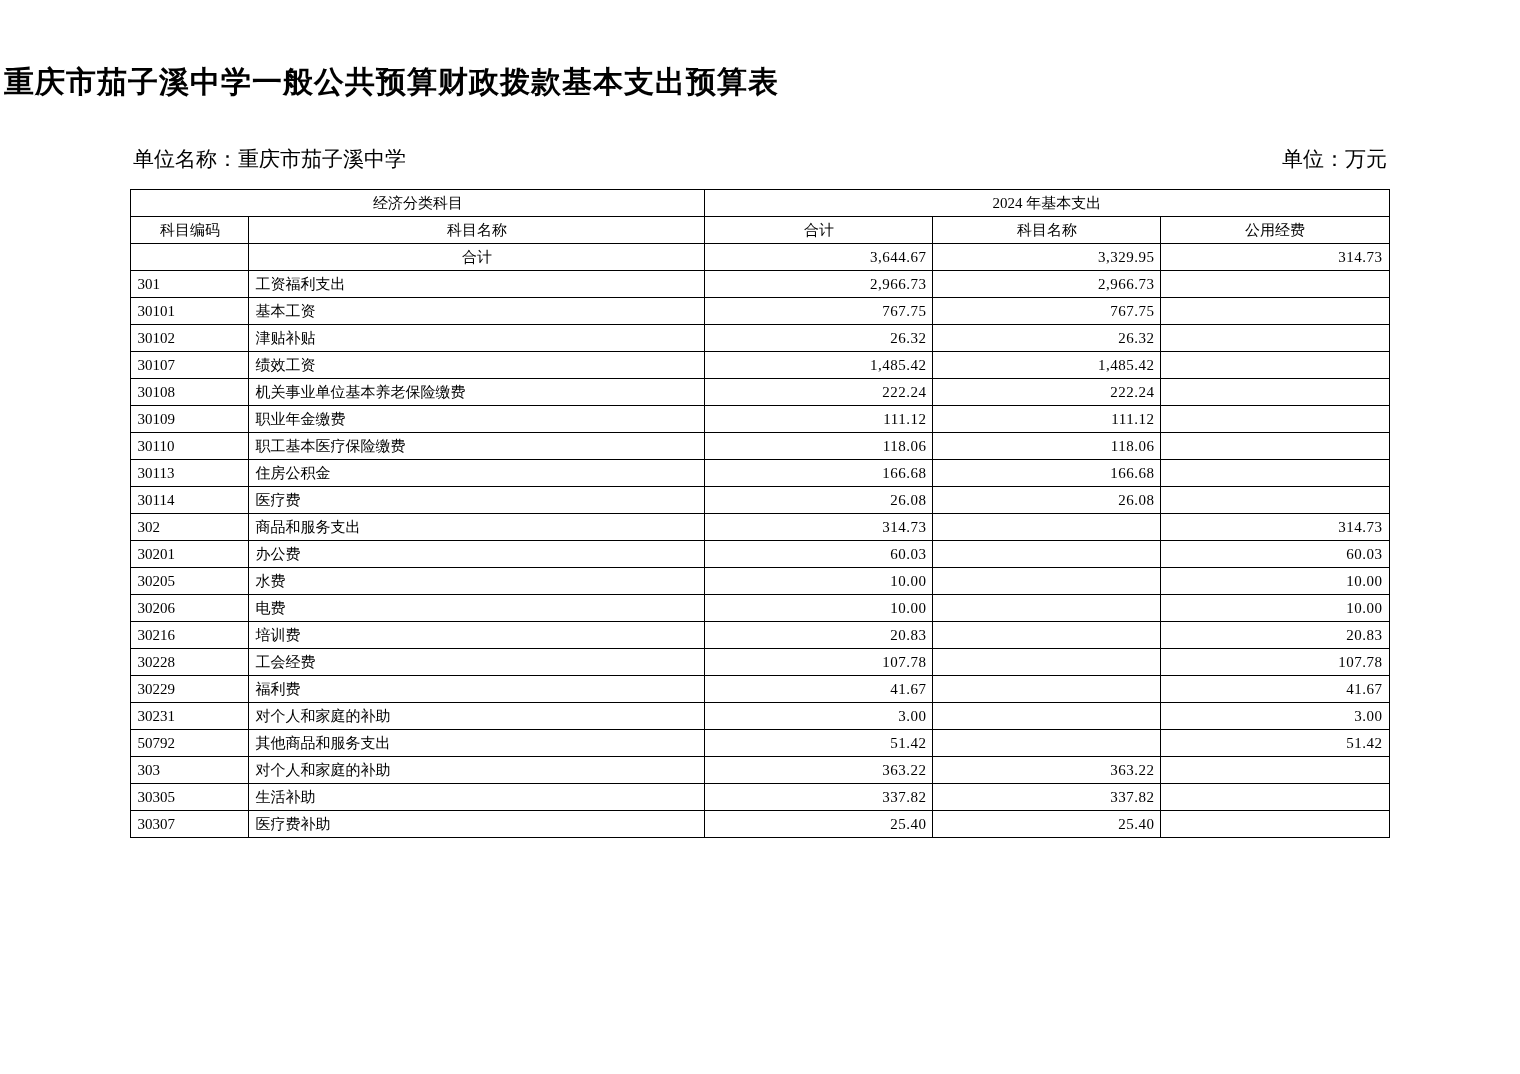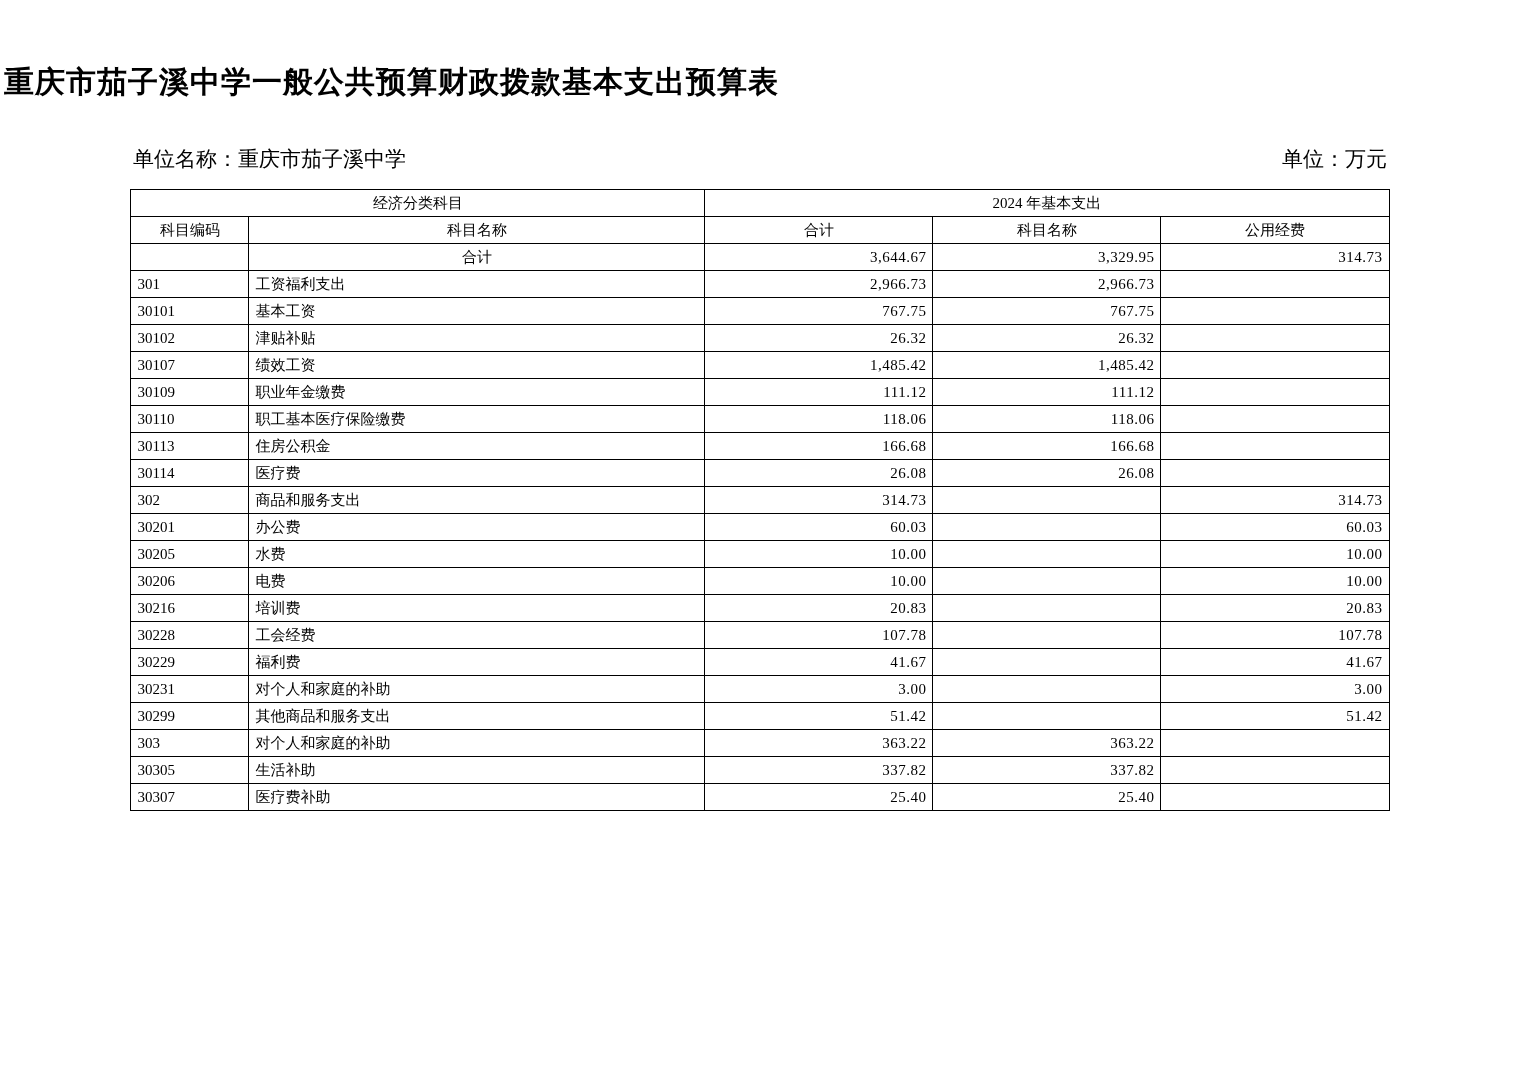--- a/index.html
+++ b/index.html
@@ -138,20 +138,27 @@
           <td class="c-right num"></td>
         </tr>
         <tr>
           <td class="code-1">30107</td>
           <td class="indent-1">绩效工资</td>
           <td class="c-right num">1,485.42</td>
           <td class="c-right num">1,485.42</td>
           <td class="c-right num"></td>
         </tr>
         <tr>
+          <td class="code-1">30108</td>
+          <td class="indent-1">机关事业单位基本养老保险缴费</td>
+          <td class="c-right num">222.24</td>
+          <td class="c-right num">222.24</td>
+          <td class="c-right num"></td>
+        </tr>
+        <tr>
           <td class="code-1">30109</td>
           <td class="indent-1">职业年金缴费</td>
           <td class="c-right num">111.12</td>
           <td class="c-right num">111.12</td>
           <td class="c-right num"></td>
         </tr>
         <tr>
           <td class="code-1">30110</td>
           <td class="indent-1">职工基本医疗保险缴费</td>
           <td class="c-right num">118.06</td>
@@ -222,21 +229,21 @@
           <td class="c-right num">41.67</td>
         </tr>
         <tr>
           <td class="code-1">30231</td>
           <td class="indent-1">对个人和家庭的补助</td>
           <td class="c-right num">3.00</td>
           <td class="c-right num"></td>
           <td class="c-right num">3.00</td>
         </tr>
         <tr>
-          <td class="code-1">30299</td>
+          <td class="code-1">50792</td>
           <td class="indent-1">其他商品和服务支出</td>
           <td class="c-right num">51.42</td>
           <td class="c-right num"></td>
           <td class="c-right num">51.42</td>
         </tr>
         <tr>
           <td class="code-0">303</td>
           <td class="indent-0">对个人和家庭的补助</td>
           <td class="c-right num">363.22</td>
           <td class="c-right num">363.22</td>

